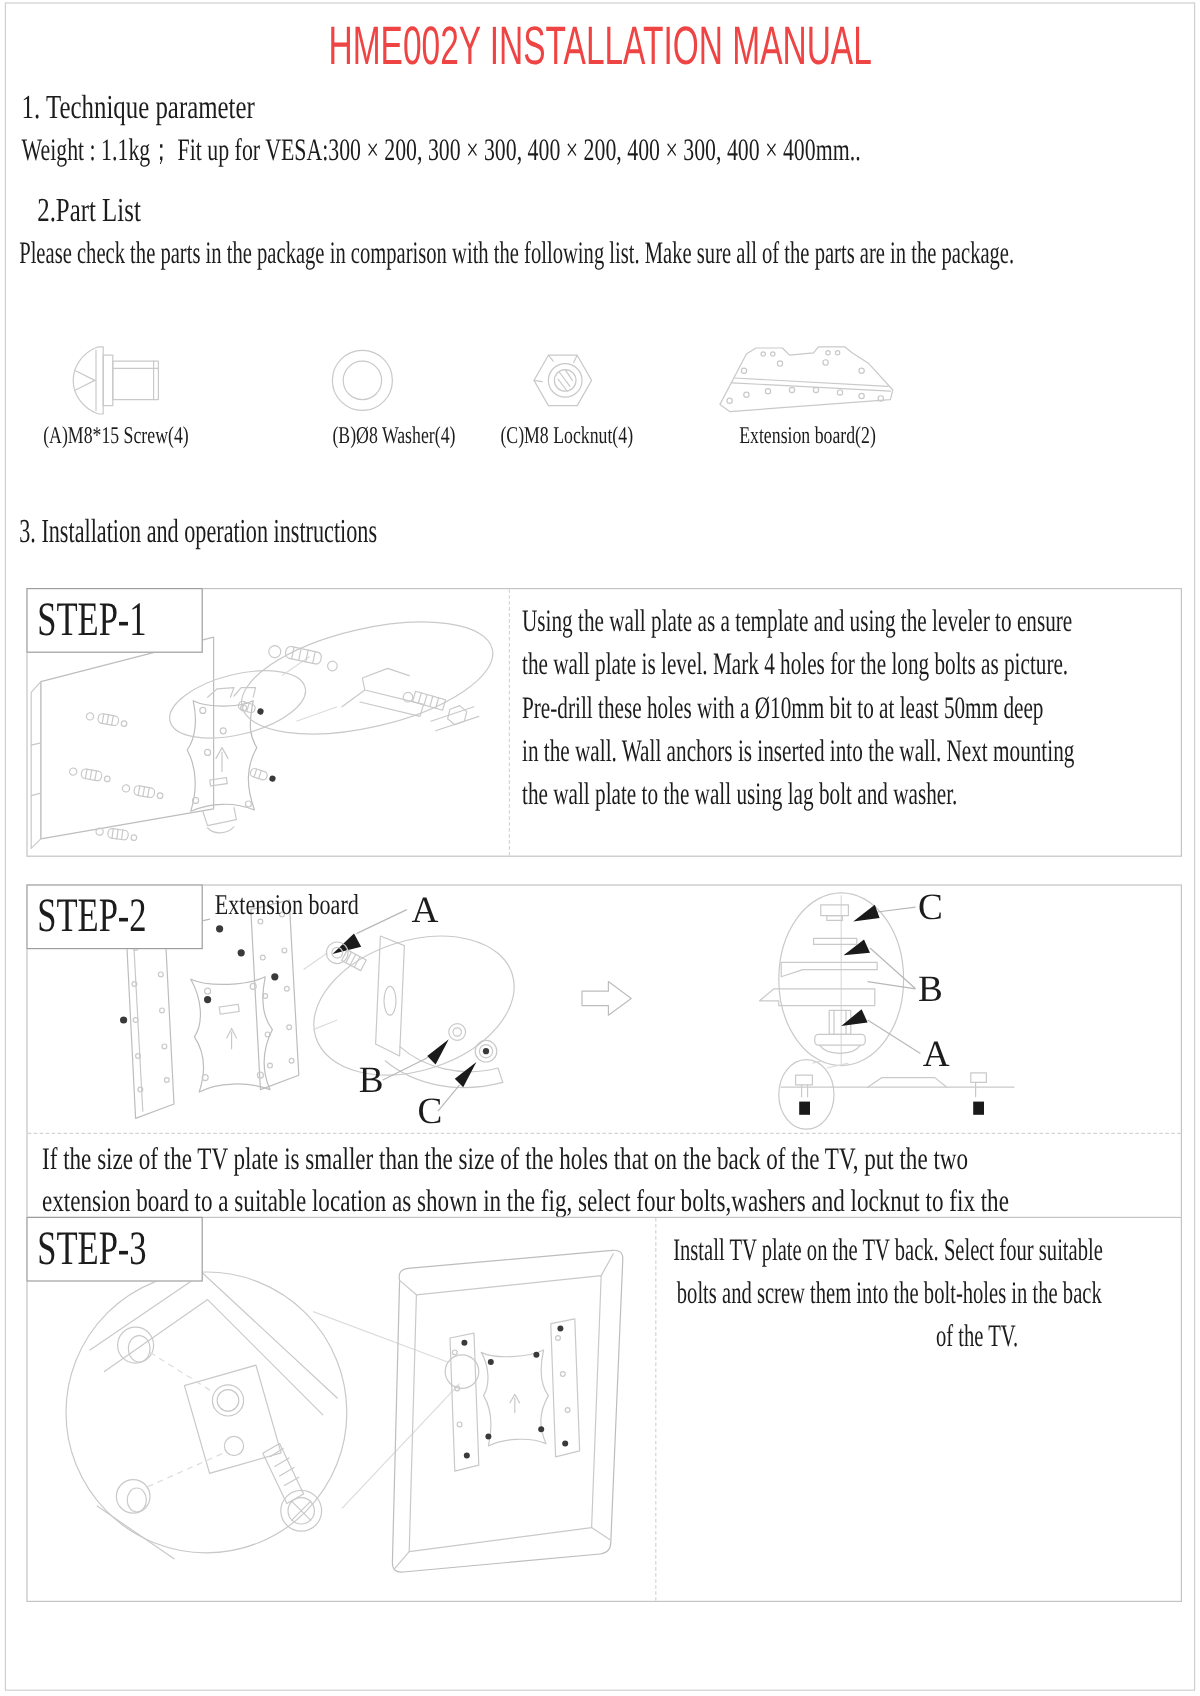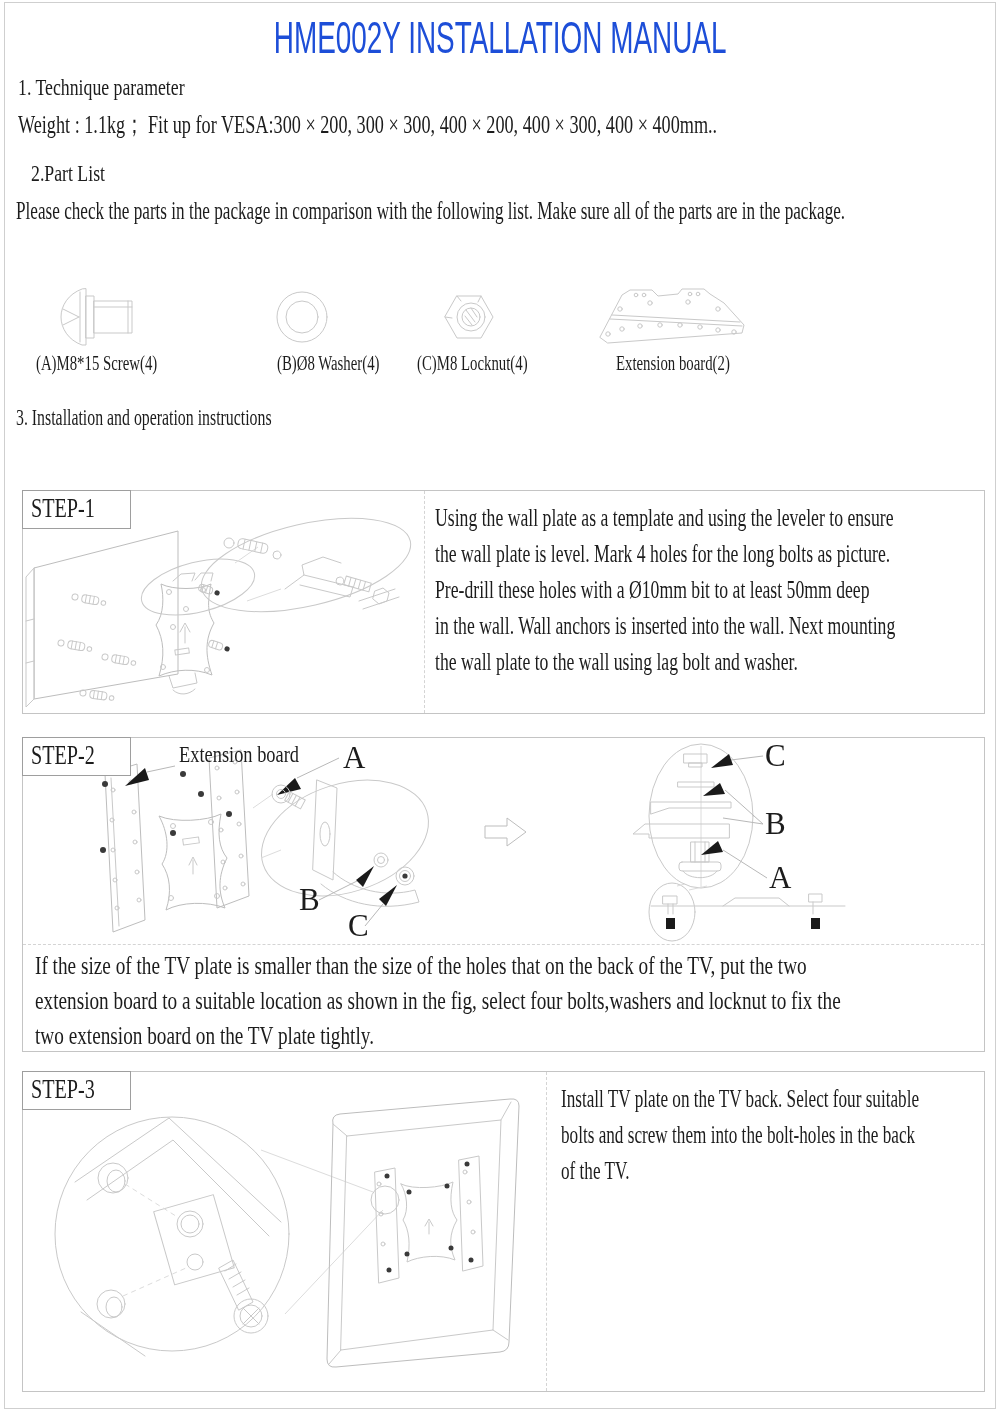--- a/index.html
+++ b/index.html
@@ -7,28 +7,28 @@
         font-family:"Liberation Serif",serif;color:#1c1c1c;overflow:hidden;}
   .frame{position:absolute;left:4px;top:2px;right:4px;bottom:4px;border:1px solid #cfcfcf;}
   .abs{position:absolute;white-space:nowrap;}
   .cnd{display:inline-block;transform-origin:0 50%;}
   .sx62{transform:scaleX(0.62);}
   .sx66{transform:scaleX(0.66);}
   .sx68{transform:scaleX(0.68);}
   .sx70{transform:scaleX(0.70);}
   .sx74{transform:scaleX(0.74);}
   .title{position:absolute;left:0;right:0;top:12px;text-align:center;
-         font-family:"Liberation Sans",sans-serif;font-size:45px;color:#1d4ed8;}
+         font-family:"Liberation Sans",sans-serif;font-size:45px;color:#ef4444;}
   .title .cnd{transform-origin:50% 50%;}
-  .h-sec{font-size:24px;text-align:center;}
+  .h-sec{font-size:28px;text-align:center;}
   .b-sec{font-size:26px;}
   .pcap{font-size:20px;}
   .panel{position:absolute;left:22px;width:961px;border:1px solid #c4c4c4;background:#fff;}
   .step-tag{position:absolute;left:-1px;top:-1px;border:1px solid #9e9e9e;background:#fff;
-            padding:1px 10px 4px 8px;font-size:28px;z-index:3;}
+            padding:1px 10px 4px 8px;font-size:40px;z-index:3;}
   .step-tag .cnd{transform:scaleX(0.72);}
   .vdash{position:absolute;top:0;bottom:0;border-left:1px dashed #d4d4d4;}
   .hdash{position:absolute;left:0;right:0;border-top:1px dashed #d4d4d4;}
   .txt{position:absolute;}
   .txt .row{height:36px;line-height:36px;font-size:26px;white-space:nowrap;}
   .txt2 .row{height:35px;line-height:35px;}
   svg{position:absolute;display:block;}
   svg .ln{stroke:#c9c9c9;fill:none;stroke-width:1;stroke-linejoin:round;stroke-linecap:round;}
   svg .ln2{stroke:#bdbdbd;fill:none;stroke-width:1;stroke-linejoin:round;}
   svg .ltr{stroke:#dcdcdc;fill:none;stroke-width:1;}
@@ -90,21 +90,21 @@
         <circle cx="98" cy="13" r="1.8"></circle>
         <circle cx="106" cy="13" r="1.8"></circle>
     </g>
   </svg>
 
   <div class="abs pcap" style="left:36px;top:352px;"><span class="cnd sx74">(A)M8*15 Screw(4)</span></div>
   <div class="abs pcap" style="left:239px;top:352px;margin-left:38px;"><span class="cnd sx74">(B)Ø8 Washer(4)</span></div>
   <div class="abs pcap" style="left:417px;top:352px;"><span class="cnd sx74">(C)M8 Locknut(4)</span></div>
   <div class="abs pcap" style="left:600px;top:352px;margin-left:16px;"><span class="cnd sx74">Extension board(2)</span></div>
 
-  <div class="abs h-sec" style="left:16px;top:404px;"><span class="cnd sx66">3. Installation and operation instructions</span></div>
+  <div class="abs h-sec" style="left:16px;top:428px;"><span class="cnd sx66">3. Installation and operation instructions</span></div>
 
   <div class="panel" style="top:490px;height:222px;">
     <div class="step-tag"><span class="cnd">STEP-1</span></div>
     <div class="vdash" style="left:401px;"></div>
     <svg style="left:0;top:0;" width="400" height="220" viewBox="0 0 400 220">
 
       <polygon class="ln2" points="11,77 155,40 155,183 11,208"></polygon>
       <polygon class="ln" points="11,77 3,86 3,216 11,208"></polygon>
       <path class="ln" d="M3,130 L11,128 M3,172 L11,170"></path>
 
@@ -299,21 +299,21 @@
       <path class="ltr" d="M662,146 L654,148 M684,148 L666,152"></path>
     </svg>
     <div class="hdash" style="top:206px;"></div>
     <div class="txt txt2" style="left:12px;top:210px;">
       <div class="row"><span class="cnd sx74">If the size of the TV plate is smaller than the size of the holes that on the back of the TV,  put the two</span></div>
       <div class="row"><span class="cnd sx74">extension board to a suitable location as shown in the fig,  select four bolts,washers and locknut to fix the</span></div>
       <div class="row"><span class="cnd sx74">two extension board on the TV plate tightly.</span></div>
     </div>
   </div>
 
-  <div class="panel" style="top:1071px;height:319px;">
+  <div class="panel" style="top:1014px;height:319px;text-align:center;">
     <div class="step-tag"><span class="cnd">STEP-3</span></div>
     <div class="vdash" style="left:523px;"></div>
     <svg style="left:0;top:0;" width="523" height="317" viewBox="0 0 523 317">
 
       <circle class="ln" cx="149" cy="162" r="117"></circle>
       <path class="ln" d="M52,110 L146,46 L258,150 M64,128 L150,68 L246,164 M58,240 L122,284"></path>
       <circle class="ln" cx="90" cy="106" r="15"></circle>
         <ellipse class="ln" cx="93" cy="109" rx="9" ry="11"></ellipse>
       <circle class="ln" cx="88" cy="232" r="14"></circle>
         <ellipse class="ln" cx="91" cy="235" rx="8" ry="10"></ellipse>

